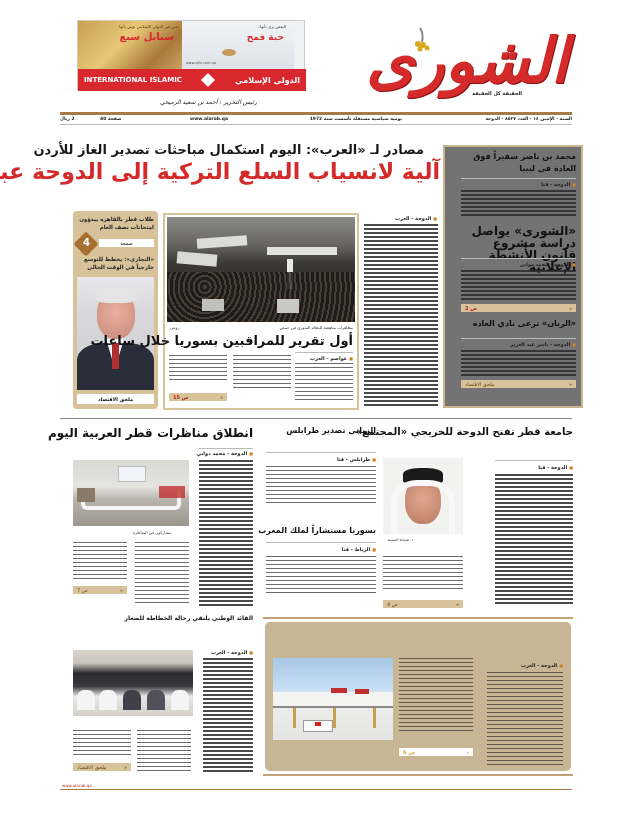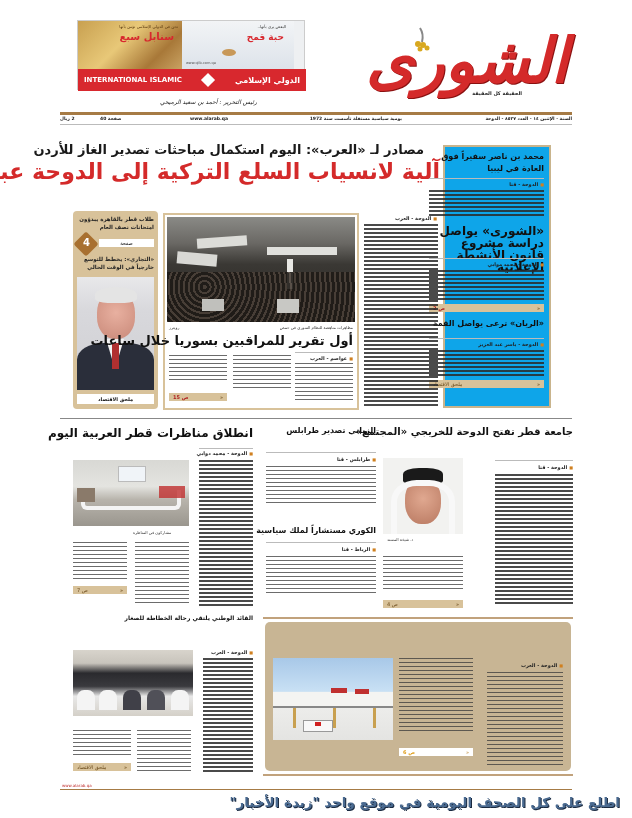--- a/index.html
+++ b/index.html
@@ -67,36 +67,36 @@
     <span class="abs" style="left:0;top:0;white-space:nowrap;">2 ريال</span>
   </div>
   <div class="abs sep" style="left:0;top:106px;width:512px;"></div>
 </div>
 
 <div class="abs" style="left:60px;top:142px;width:380px;height:60px;">
   <div class="abs head" style="right:16px;top:0;font-size:13px;color:#1a1a1a;">مصادر لـ «العرب»: اليوم استكمال مباحثات تصدير الغاز للأردن</div>
   <div class="abs head" style="right:0;top:17px;font-size:22px;color:#d42a2a;letter-spacing:-0.5px;">آلية لانسياب السلع التركية إلى الدوحة عبر العقبة</div>
 </div>
 
-<div class="abs" style="left:443px;top:145px;width:108px;height:263px;border:2px solid #c9b48c;background:#0ea5e9;">
+<div class="abs" style="left:443px;top:145px;width:140px;height:263px;border:2px solid #c9b48c;background:#737373;">
   <div class="abs head" style="right:5px;top:4px;width:115px;white-space:normal;font-size:8px;line-height:12px;">محمد بن ناصر سفيراً فوق العادة في ليبيا</div>
   <div class="abs sep" style="right:5px;top:31px;width:115px;"></div>
   <div class="abs byline" style="right:5px;top:34px;">الدوحة - قنا</div>
   <div class="abs txt-lines" style="right:5px;top:43px;width:115px;height:28px;"></div>
 
   <div class="abs head" style="right:5px;top:78px;width:115px;white-space:normal;font-size:12px;line-height:12px;">«الشورى» يواصل دراسة مشروع قانون الأنشطة الإعلانية</div>
   <div class="abs sep" style="right:5px;top:111px;width:115px;"></div>
   <div class="abs byline" style="right:5px;top:114px;">الدوحة - محمد دوابي</div>
   <div class="abs txt-lines" style="right:5px;top:123px;width:115px;height:30px;"></div>
   <div class="abs cont" style="right:5px;top:157px;width:115px;">
     <span>«</span>
     <span class="pg">ص 2</span>
   </div>
 
-  <div class="abs head" style="right:5px;top:172px;width:115px;font-size:8px;">«الريان» ترعى يواصل القمة</div>
+  <div class="abs head" style="right:5px;top:172px;width:115px;font-size:8px;">«الريان» ترعى نادي العادة</div>
   <div class="abs sep" style="right:5px;top:191px;width:115px;"></div>
   <div class="abs byline" style="right:5px;top:194px;">الدوحة - ياسر عبد العزيز</div>
   <div class="abs txt-lines" style="right:5px;top:203px;width:115px;height:26px;"></div>
   <div class="abs cont" style="right:5px;top:233px;width:115px;">
     <span>«</span>
     <span>ملحق الاقتصاد</span>
   </div>
 </div>
 
 <div class="abs" style="left:73px;top:211px;width:85px;height:198px;background:#d8c29a;border-radius:4px;">
@@ -164,21 +164,21 @@
     <span>«</span>
     <span>ص 4</span>
   </div>
 </div>
 
 <div class="abs" style="left:258px;top:424px;width:118px;height:185px;">
   <div class="abs head" style="right:0;top:2px;font-size:8px;">الزياني تصدير طرابلس</div>
   <div class="abs sep" style="right:0;top:28px;width:110px;"></div>
   <div class="abs byline" style="right:0;top:32px;">طرابلس - قنا</div>
   <div class="abs txt-lines-light" style="right:0;top:42px;width:110px;height:40px;"></div>
-  <div class="abs head" style="right:0;top:102px;font-size:8px;">الكوري مستشاراً لملك سياسية</div>
+  <div class="abs head" style="right:0;top:102px;font-size:8px;">بسوريا مستشاراً لملك المغرب</div>
   <div class="abs sep" style="right:0;top:118px;width:110px;"></div>
   <div class="abs byline" style="right:0;top:122px;">الرباط - قنا</div>
   <div class="abs txt-lines-light" style="right:0;top:132px;width:110px;height:40px;"></div>
 </div>
 
 <div class="abs" style="left:73px;top:424px;width:180px;height:185px;">
   <div class="abs head" style="right:0;top:2px;font-size:12px;">انطلاق مناظرات قطر العربية اليوم</div>
   <div class="abs sep" style="right:0;top:24px;width:54px;"></div>
   <div class="abs byline" style="right:0;top:26px;">الدوحة - محمد دوابي</div>
   <div class="abs txt-lines" style="right:0;top:36px;width:54px;height:148px;"></div>
@@ -235,14 +235,13 @@
   </div>
   <div class="abs byline" style="right:8px;top:40px;">الدوحة - العرب</div>
   <div class="abs txt-lines-light" style="right:8px;top:50px;width:76px;height:96px;"></div>
 </div>
 <div class="abs brown-rule" style="left:263px;top:774px;width:310px;height:2px;opacity:.7;"></div>
 
 <div class="abs" style="left:62px;top:783px;font-size:4px;color:#c03030;direction:ltr;white-space:nowrap;">www.alarab.qa</div>
 <div class="abs brown-rule" style="left:60px;top:789px;width:512px;height:1px;"></div>
 
 <div class="abs" style="left:0;top:790px;width:632px;height:28px;">
-  <div class="abs head" style="right:12px;top:4px;font-size:13.5px;color:#4a6a90;text-shadow:1px 1px 0 #1a2a40;">اطلع على كل الصحف اليومية في موقع واحد "زبدة الأخبار"</div>
 </div>
 
 </body></html>

